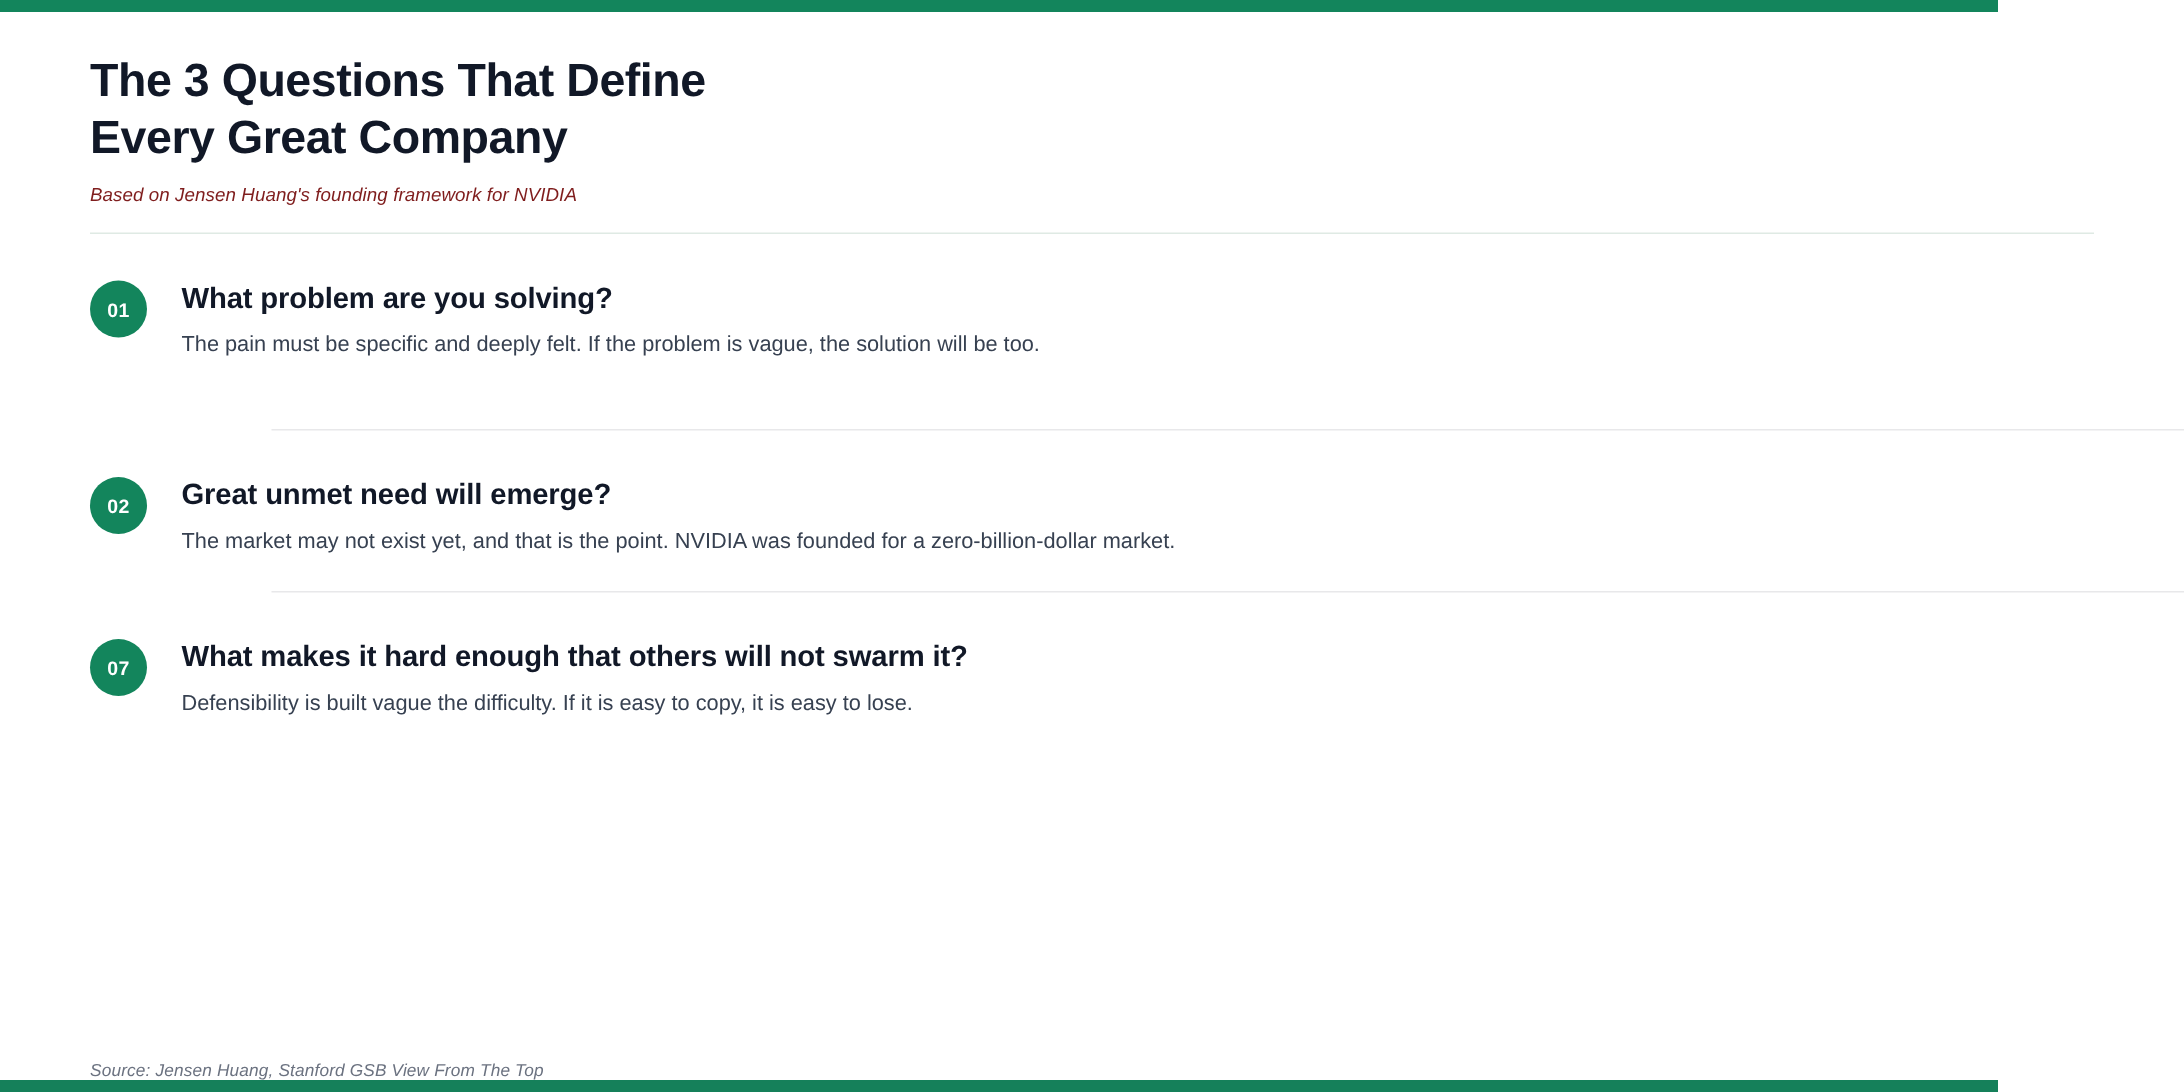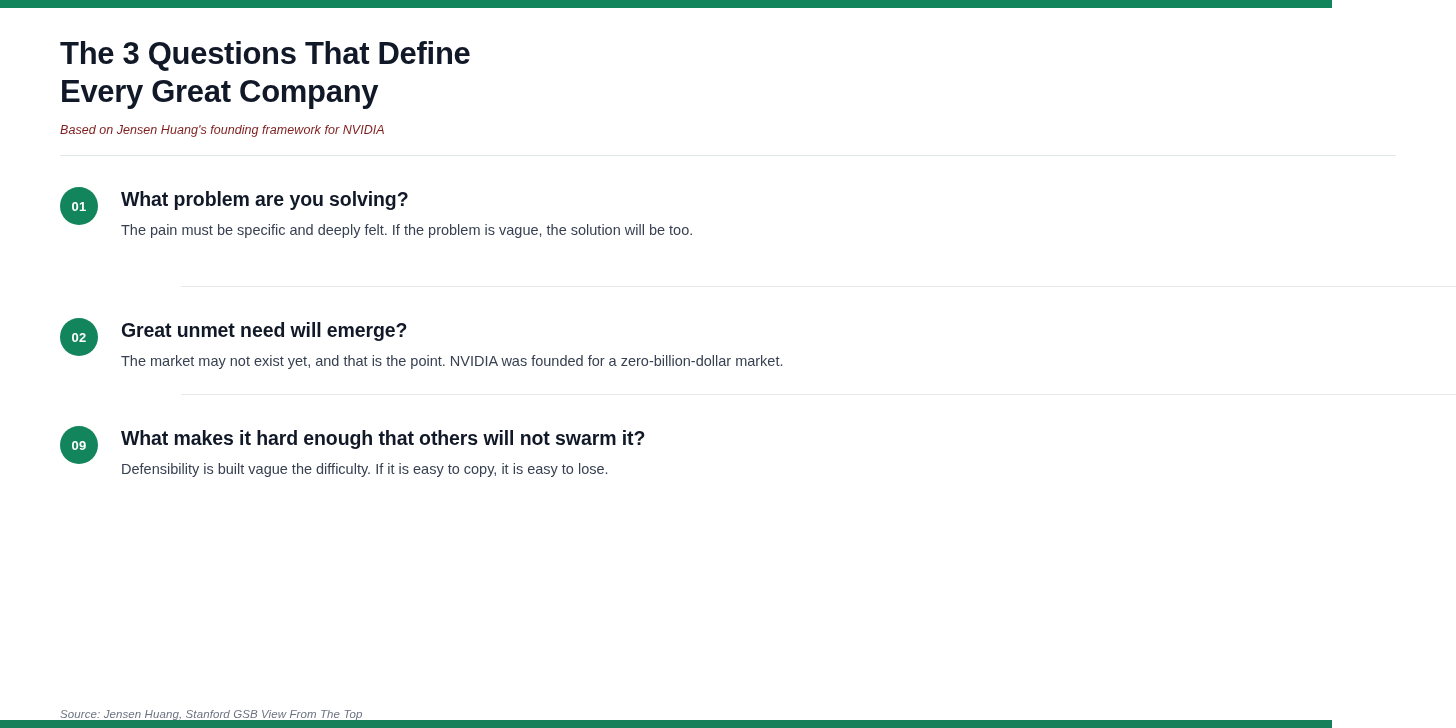--- a/index.html
+++ b/index.html
@@ -167,21 +167,21 @@
         <div class="badge">02</div>
         <div class="q-body">
           <h2 class="q-title">Great unmet need will emerge?</h2>
           <p class="q-desc">The market may not exist yet, and that is the point. NVIDIA was founded for a zero-billion-dollar market.</p>
         </div>
       </div>
 
       <div class="q-rule rule-sp-2"></div>
 
       <div class="q-item">
-        <div class="badge">09</div>
+        <div class="badge">07</div>
         <div class="q-body">
           <h2 class="q-title">What makes it hard enough that others will not swarm it?</h2>
           <p class="q-desc">Defensibility is built vague the difficulty. If it is easy to copy, it is easy to lose.</p>
         </div>
       </div>
 
     </div>
 
     <div class="source">Source: Jensen Huang, Stanford GSB View From The Top</div>
 

